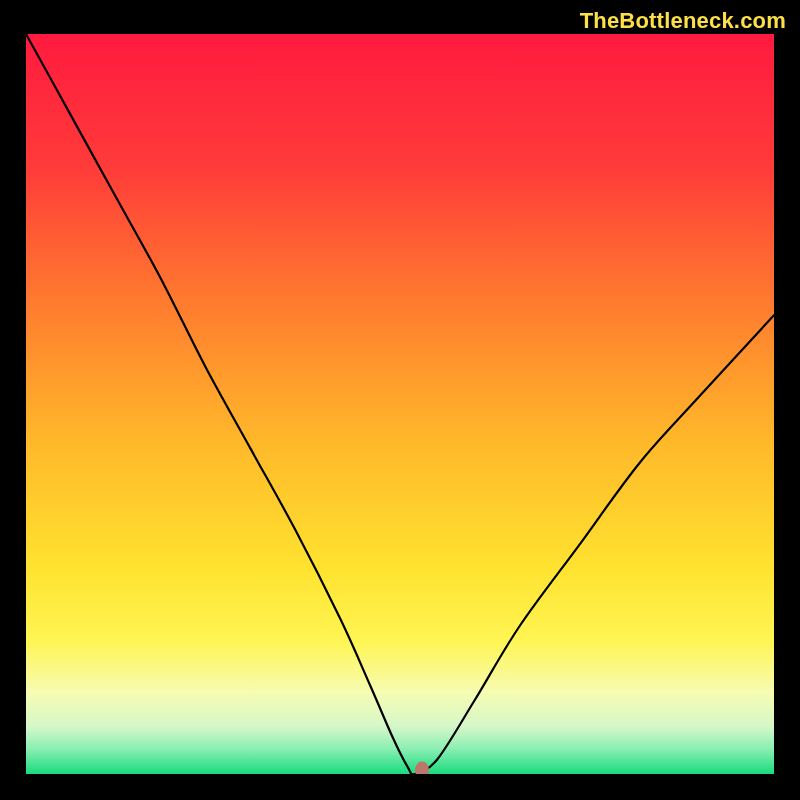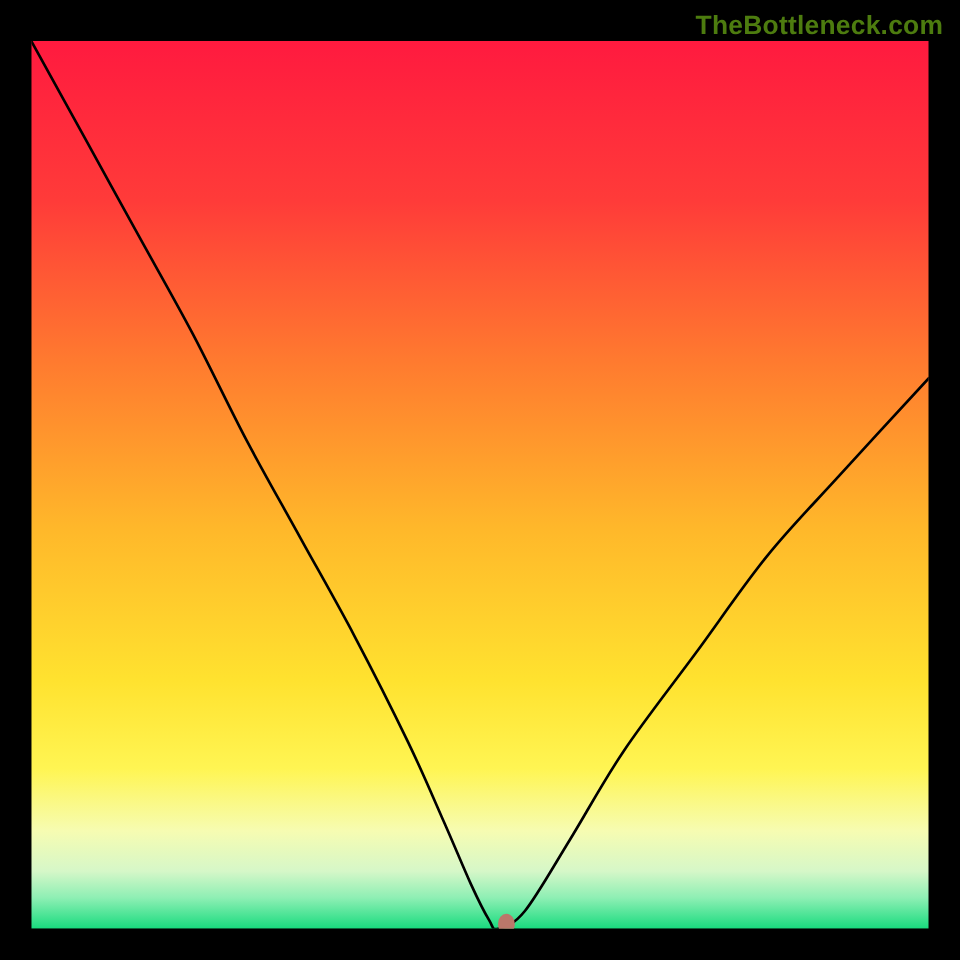--- a/index.html
+++ b/index.html
@@ -10,21 +10,21 @@
     height: 800px;
     background: #000;
   }
   .watermark {
     position: absolute;
     top: 8px;
     right: 14px;
     font-family: Arial, Helvetica, sans-serif;
     font-size: 22px;
     font-weight: 600;
-    color: #4d7c0f;
+    color: #fde047;
     letter-spacing: 0.2px;
     z-index: 10;
   }
   .plot {
     position: absolute;
     left: 26px;
     top: 34px;
     width: 748px;
     height: 740px;
     overflow: hidden;

